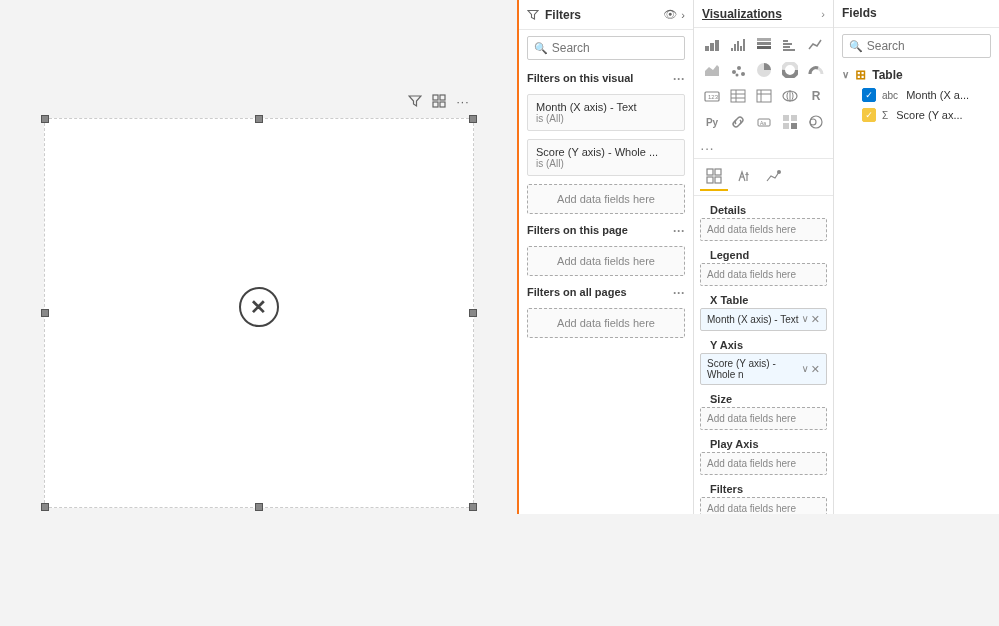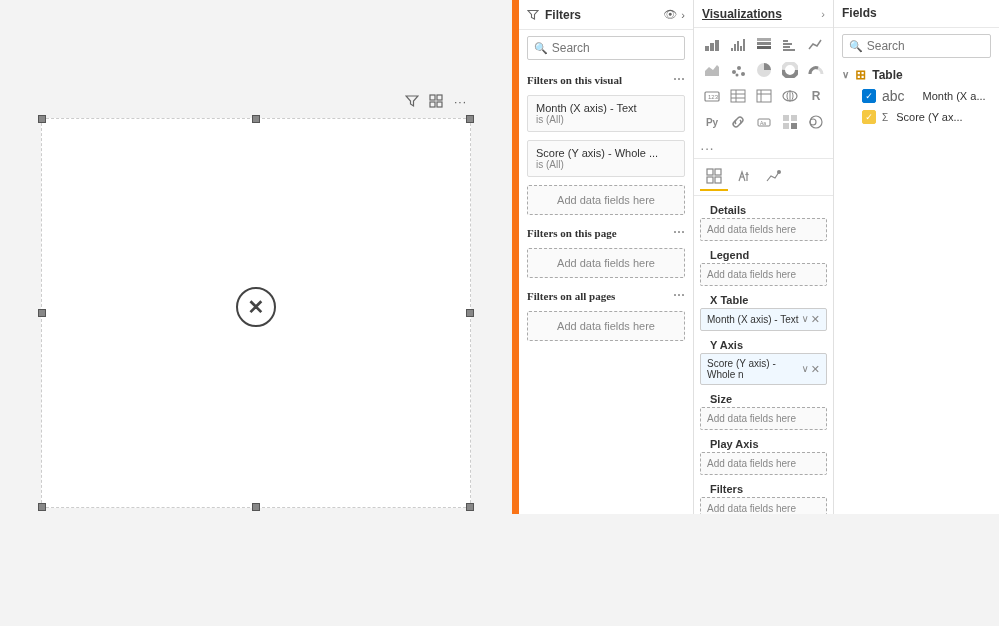--- a/index.html
+++ b/index.html
@@ -99,21 +99,21 @@
     .error-text a {
       color: #0078d4;
       text-decoration: none;
       cursor: pointer;
     }
 
     
     .right-panels {
       display: flex;
       height: 514px;
-      border-left: 7px solid #f97316;
+      border-left: 2px solid #f97316;
     }
 
     
     .filters-panel {
       width: 175px;
       background: #fff;
       border-right: 1px solid #e0e0e0;
       display: flex;
       flex-direction: column;
       overflow: hidden;
@@ -169,22 +169,20 @@
       margin-right: 4px;
     }
 
     .filter-section-label {
       padding: 6px 8px 4px;
       font-size: 11px;
       font-weight: 600;
       color: #333;
       display: flex;
       justify-content: space-between;
-      align-items: center;
-      font-family: Liberation Serif, serif;
     }
 
     .filter-item {
       margin: 4px 8px;
       border: 1px solid #ddd;
       border-radius: 2px;
       padding: 6px 8px;
       background: #fafafa;
       font-size: 11px;
       color: #555;
@@ -733,21 +731,21 @@
     <div class="table-header">
       <span class="table-expand">∨</span>
       <span style="font-size:13px;color:#cc8800;">⊞</span>
       <span>Table</span>
     </div>
 
     <div class="field-row">
       <div class="field-checkbox checked-blue">
         <span style="color:#fff;font-size:9px;">✓</span>
       </div>
-      <span style="font-size:14px;color:#666;margin-right:12px;">abc</span>
+      <span style="font-size:10px;color:#666;margin-right:2px;">abc</span>
       <span>Month (X a...</span>
     </div>
 
     <div class="field-row">
       <div class="field-checkbox checked">
         <span style="color:#fff;font-size:9px;">✓</span>
       </div>
       <span style="font-size:10px;color:#666;margin-right:2px;">Σ</span>
       <span>Score (Y ax...</span>
     </div>

